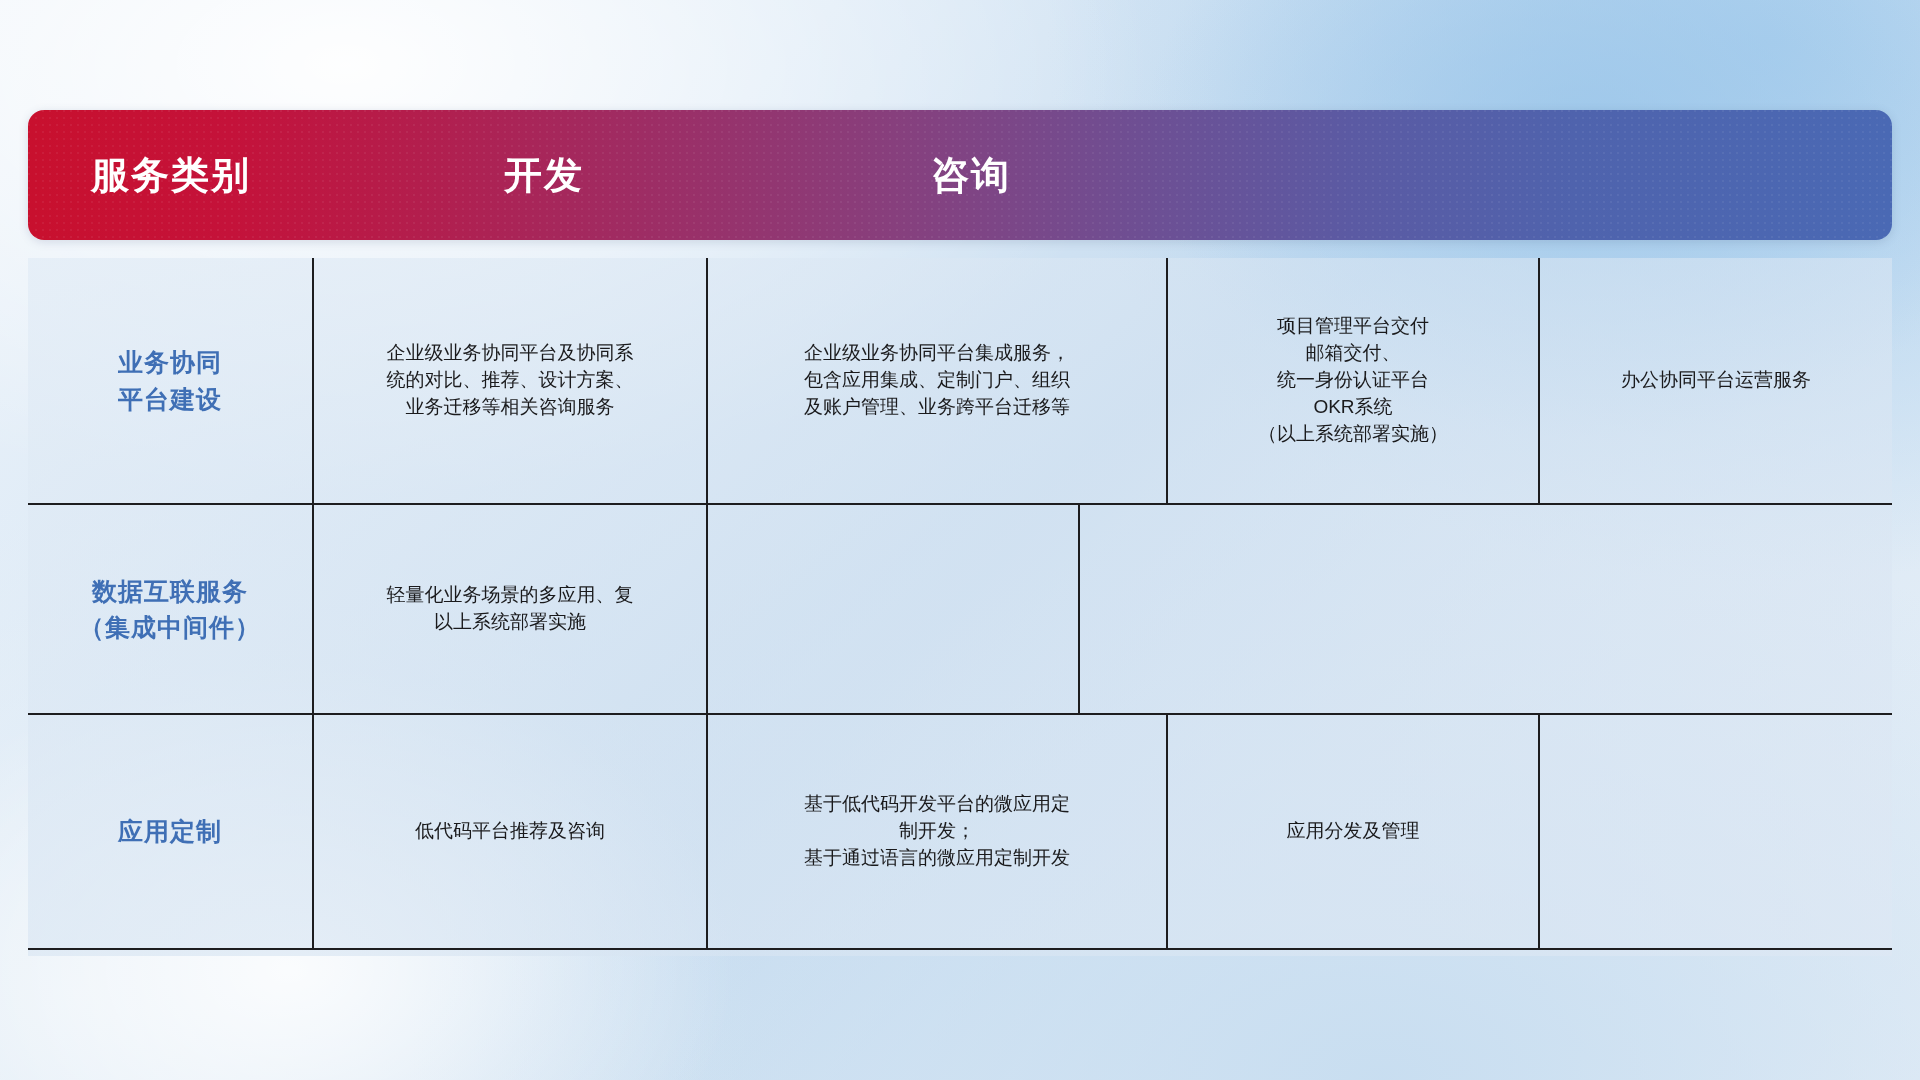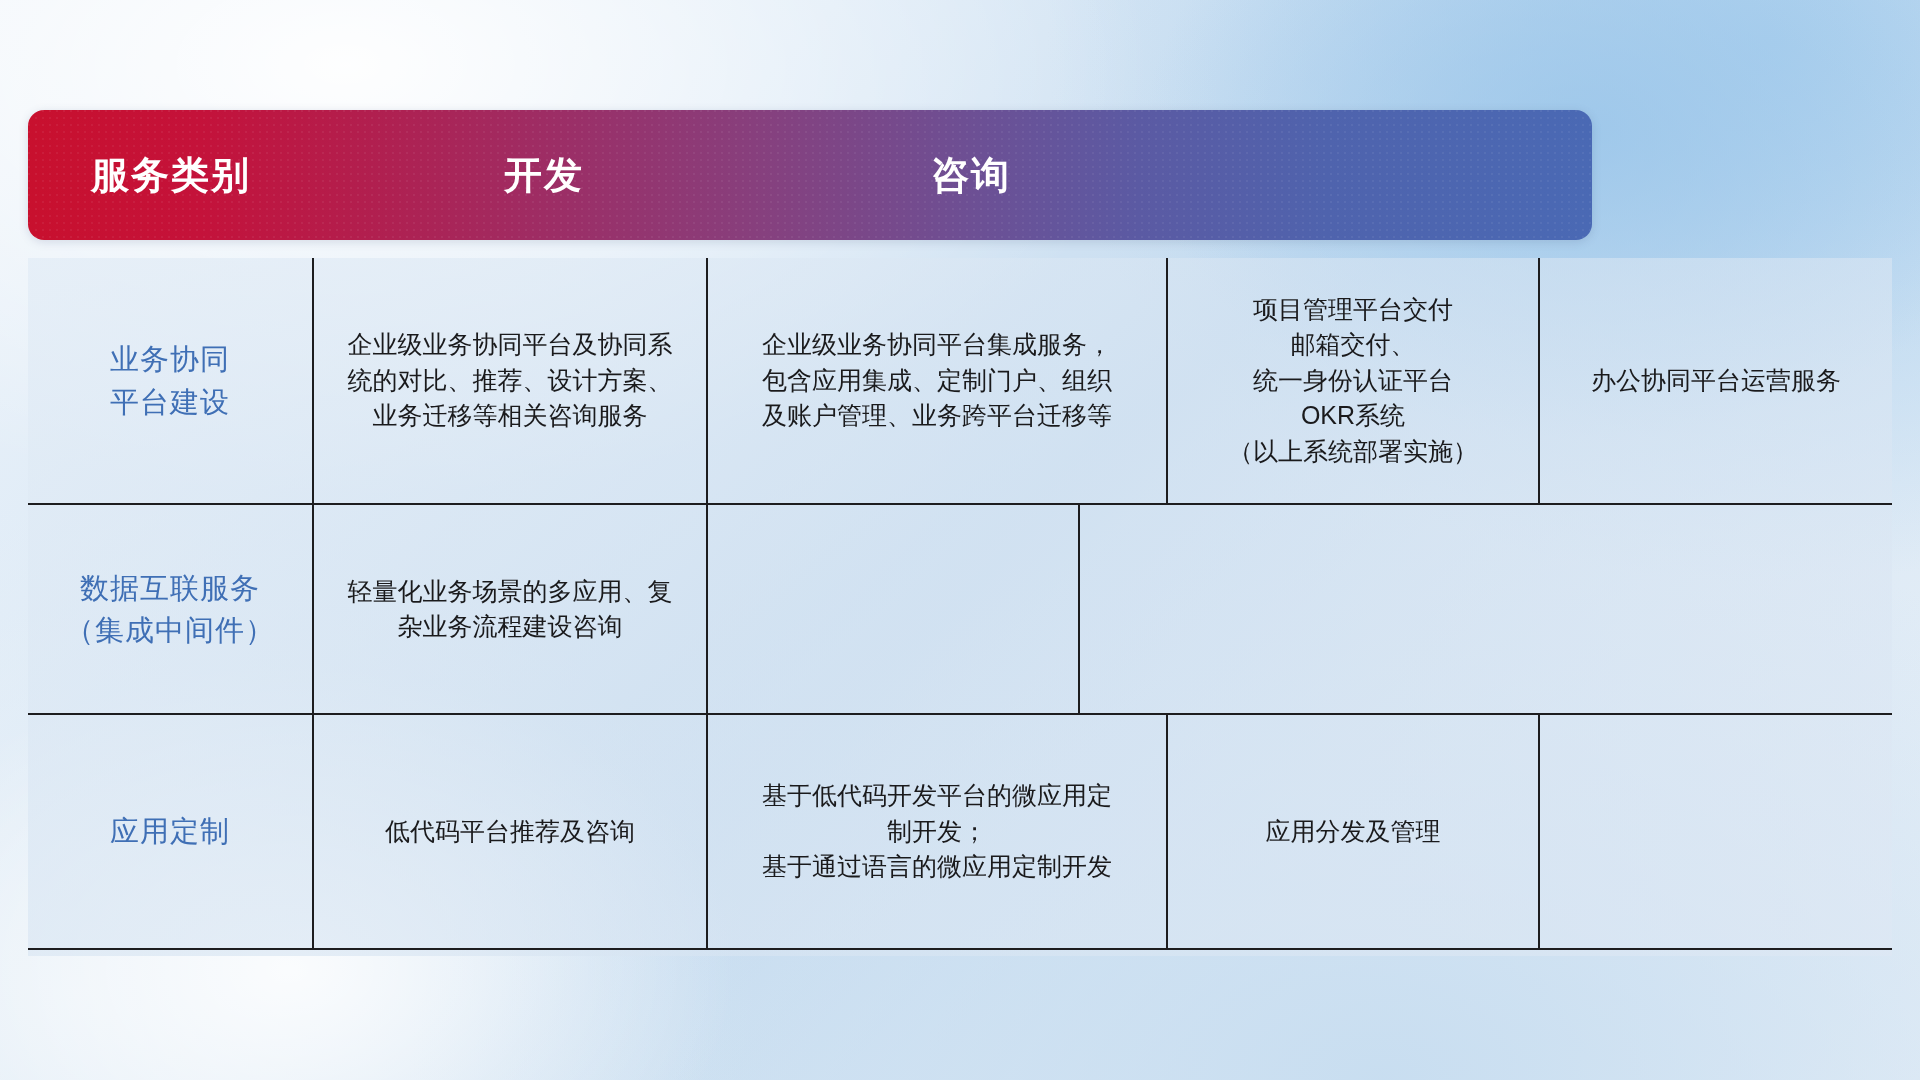--- a/index.html
+++ b/index.html
@@ -57,21 +57,21 @@
     top: 148px;
     width: 1864px;
     height: 698px;
     background: linear-gradient(150deg, rgba(226,236,246,0.72) 0%, rgba(214,228,242,0.62) 45%, rgba(222,232,244,0.66) 100%);
   }
 
   
   .thead {
     position: absolute;
     left: 0; top: 0;
-    width: 1564px;
+    width: 1864px;
     height: 130px;
     border-radius: 16px;
     background: linear-gradient(90deg,
         #c8102e 0%,
         #c4123a 11%,
         #b11f4f 22%,
         #9c2e66 34%,
         #86407e 47%,
         #6f4e92 59%,
         #5b5aa3 71%,
@@ -128,30 +128,30 @@
   .row-h-3 { height: 233px; }
 
   .td {
     display: flex;
     align-items: center;
     justify-content: center;
     box-sizing: border-box;
     padding: 6px 16px;
     text-align: center;
     color: #1a1a1c;
-    font-size: 25px;
+    font-size: 19px;
     line-height: 1.42;
     border-right: 2px solid #1d1d1f;
     position: relative;
   }
   .td.cat {
     border-right: 2px solid #1d1d1f;
     color: #3f6fb5;
-    font-size: 29px;
-    font-weight: 400;
+    font-size: 25px;
+    font-weight: 700;
     line-height: 1.45;
     letter-spacing: 1px;
   }
   .td.last { border-right: none; }
 
   
   .tr .td:first-child { border-left: none; }
 
   .cell-text { white-space: pre-line; }
 </style>
@@ -201,21 +201,21 @@
         </div>
       </div>
 
       <div class="tr row-h-2">
         <div class="td cat col-0">
           <span class="cell-text">数据互联服务
 （集成中间件）</span>
         </div>
         <div class="td col-1">
           <span class="cell-text">轻量化业务场景的多应用、复
-杂业务流程建设咨询</span>
+以上系统部署实施</span>
         </div>
         <div class="td col-3">
           <span class="cell-text"></span>
         </div>
         <div class="td col-4 last">
           <span class="cell-text"></span>
         </div>
       </div>
 
       <div class="tr row-h-3">

